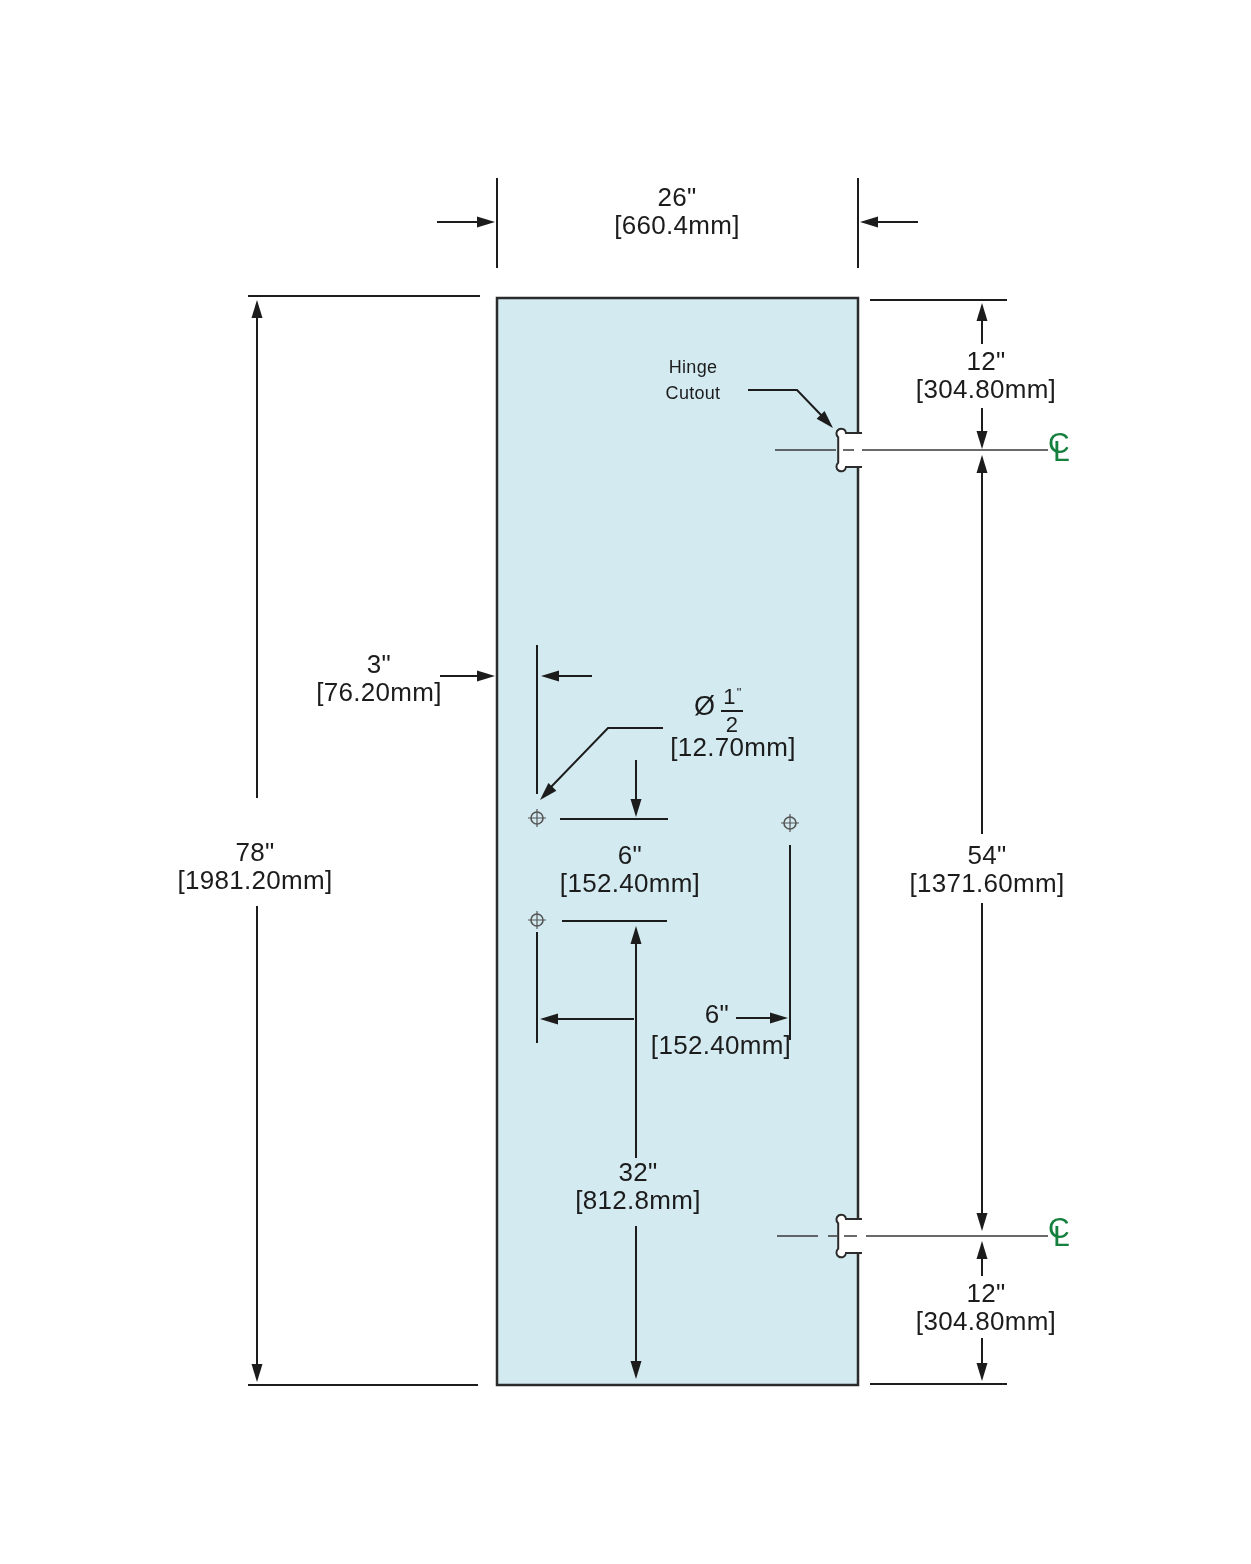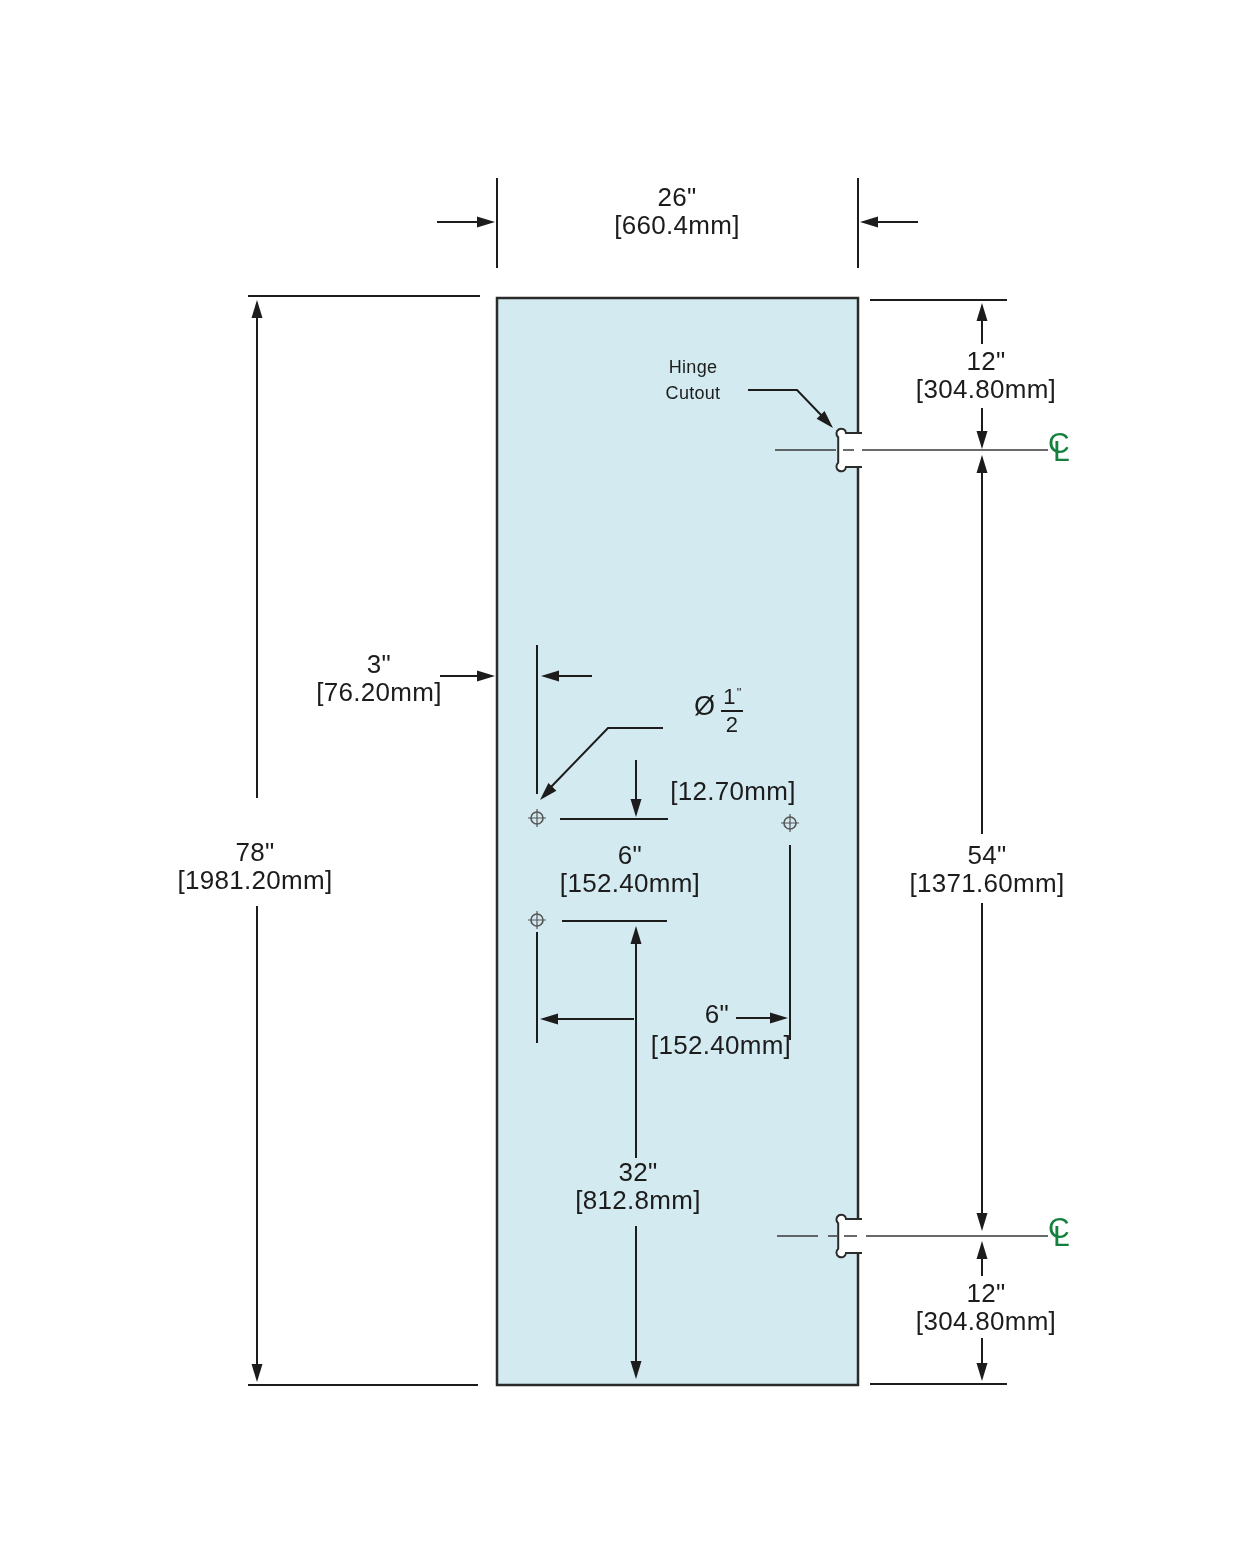--- a/index.html
+++ b/index.html
@@ -164,21 +164,21 @@
   <div class="dim-label dia-label" style="left:694px;top:686px;">
     <span class="dia-sym">Ø</span>
     <span class="frac">
       <span class="num">
           <span>1</span>
           <span class="unit-mark">"</span>
         </span>
       <span class="den">2</span>
     </span>
   </div>
-  <div class="dim-label cx" style="left:733px;top:733px;margin-top:44px;">[12.70mm]</div>
+  <div class="dim-label cx" style="left:733px;top:733px;">[12.70mm]</div>
 
   <div class="dim-label cx" style="left:630px;top:841px;">
     <div>6"</div>
     <div>[152.40mm]</div>
   </div>
 
   <div class="dim-label cx" style="left:717px;top:1000px;">6"</div>
   <div class="dim-label cx" style="left:721px;top:1031px;">[152.40mm]</div>
 
   <div class="dim-label cx" style="left:638px;top:1158px;">

